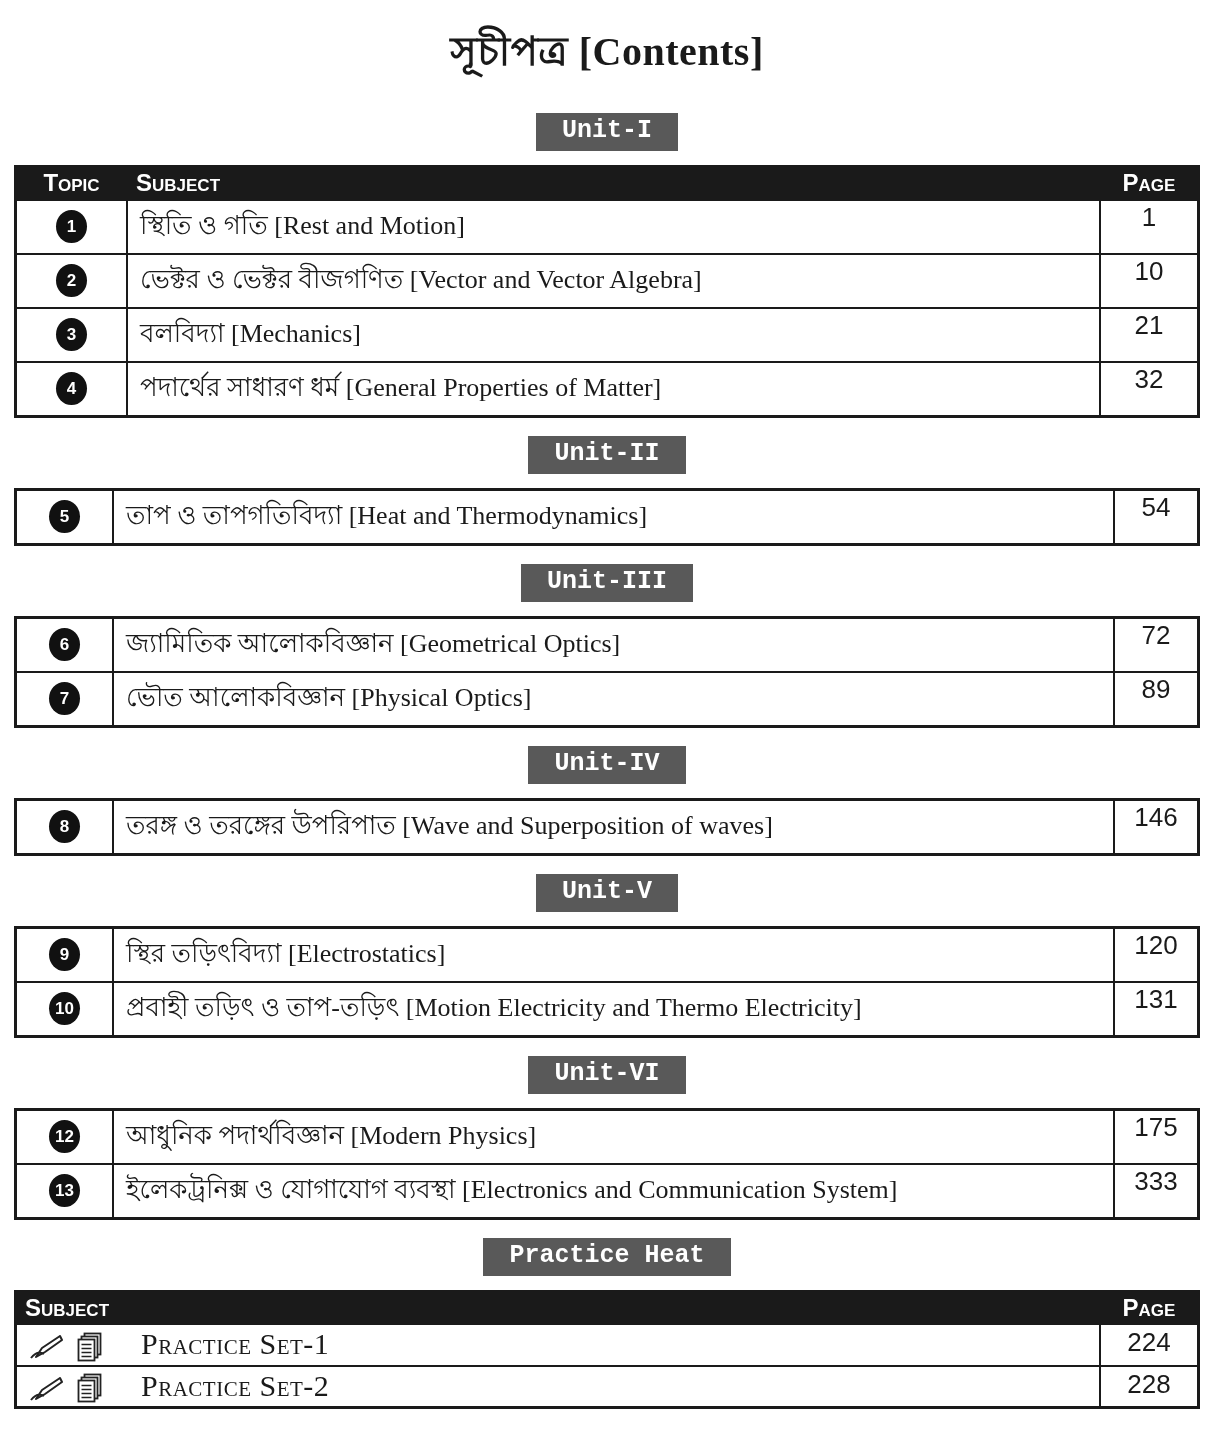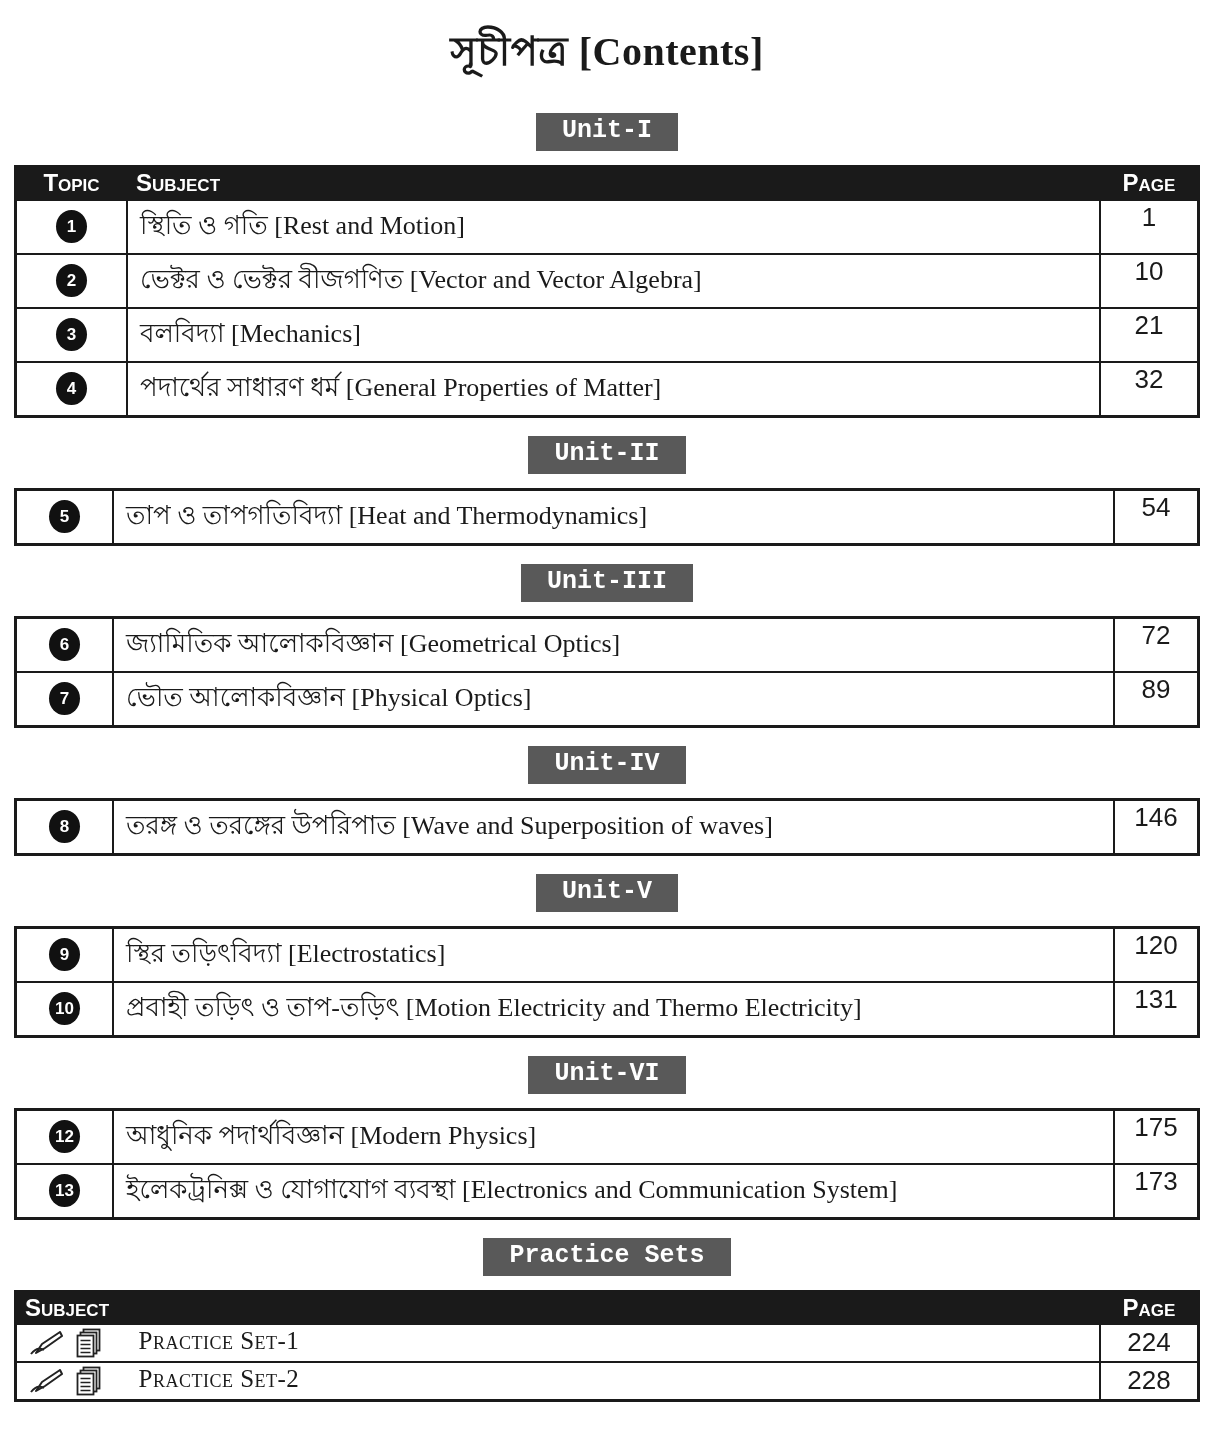--- a/index.html
+++ b/index.html
@@ -85,21 +85,21 @@
     color:#fff;
     font-family:"Liberation Sans", sans-serif;
     font-weight:bold;
     font-size:17px;
     margin:0 auto;
   }
 
   
   table.practice tbody tr{height:38px;}
   td.p-subject{
-    font-size:25px;
+    font-size:30px;
     font-variant:small-caps;
     letter-spacing:.5px;
     padding:2px 12px;
     vertical-align:middle;
     white-space:nowrap;
   }
   .p-label{margin-left:26px;}
   .ico{
     display:inline-block;
     vertical-align:middle;
@@ -244,26 +244,26 @@
             <span class="topic-circle">12</span>
           </td>
         <td class="c-subject">আধুনিক পদার্থবিজ্ঞান [Modern Physics]</td>
         <td class="c-page">175</td>
       </tr>
       <tr>
         <td class="c-topic">
             <span class="topic-circle">13</span>
           </td>
         <td class="c-subject">ইলেকট্রনিক্স ও যোগাযোগ ব্যবস্থা [Electronics and Communication System]</td>
-        <td class="c-page">173</td>
-      </tr>
-    </tbody>
-  </table>
-
-  <div class="badge">Practice Sets</div>
+        <td class="c-page">333</td>
+      </tr>
+    </tbody>
+  </table>
+
+  <div class="badge">Practice Heat</div>
   <table class="toc practice">
     <thead>
       <tr>
         <th class="h-subject" style="border-left:none;">Subject</th>
         <th class="h-page">Page</th>
       </tr>
     </thead>
     <tbody>
       <tr>
         <td class="p-subject">

